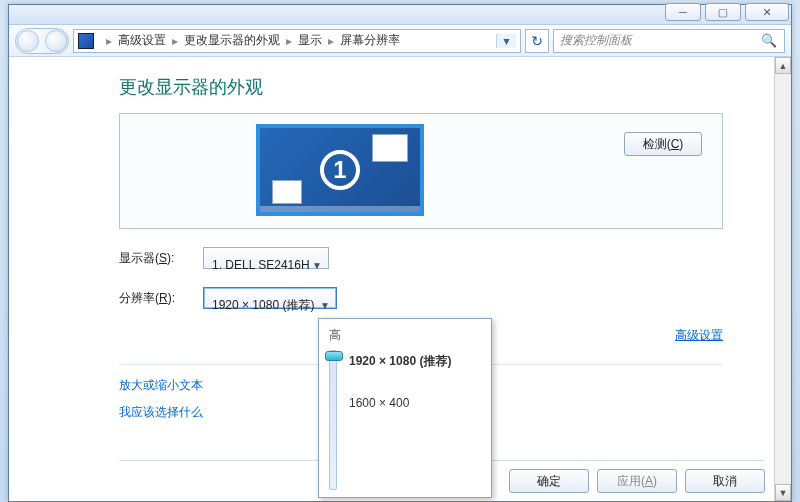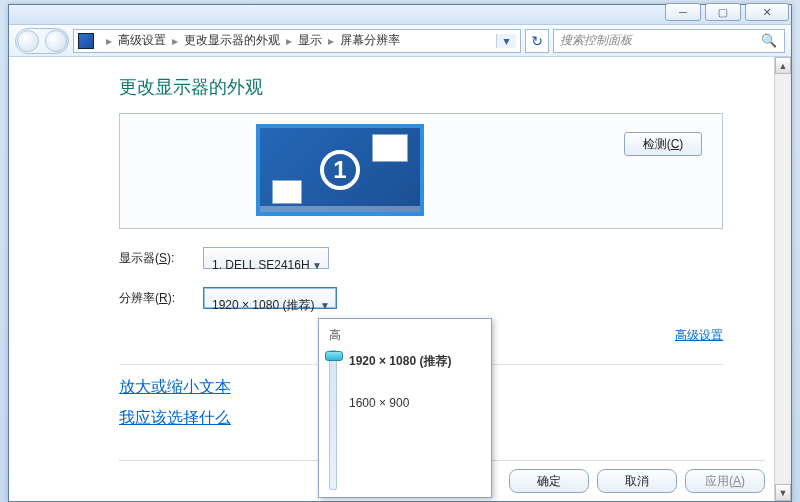--- a/index.html
+++ b/index.html
@@ -31,23 +31,23 @@
 .side-btns { position:absolute; right:20px; top:18px; display:flex; flex-direction:column; gap:29px;}
 .aero-btn { min-width:78px; height:24px; background:linear-gradient(to bottom,#fdfdfd,#e6eef8); border:1px solid #8fa7c4; border-radius:3px; font-size:12px; color:#222; padding:0 10px; display:flex; align-items:center; justify-content:center; cursor:default;}
 .form-row { display:flex; align-items:center; margin-bottom:18px; font-size:12px; color:#222;}
 .form-label { width:84px;}
 .combo { height:22px; border:1px solid #98b0cb; background:linear-gradient(to bottom,#fdfdfd,#eef4fb); display:flex; align-items:center; padding:14px 6px 0 8px; font-size:12px; cursor:default;}
 .combo .arrow { margin-left:auto; font-size:10px; color:#456;}
 .combo.display { width:126px;}
 .combo.res { width:134px;}
 .divider { border-top:1px solid #e0e6ee; margin:20px 0 12px 0; width:604px;}
 .adv-link { display:block; text-align:right; color:#0066cc; font-size:12px; width:604px; margin-top:6px;text-decoration:underline;}
-.link-list a{ display:block; color:#0066cc; font-size:16px; margin-bottom:10px;text-decoration:underline;}
+.link-list a{ display:block; color:#0066cc; font-size:12px; margin-bottom:10px;}
 .footer-btns { position:absolute; bottom:8px; right:26px; display:flex; gap:8px;}
-.footer-btns .aero-btn { min-width:80px;border-radius:8px;}
+.footer-btns .aero-btn { min-width:80px;}
 .footer-divider { position:absolute; bottom:40px; left:110px; right:26px; border-top:1px solid #d8dee6;}
 .popup { position:absolute; left:318px; top:318px; width:174px; height:180px; border:1px solid #8aa4c2; background:#fff; box-shadow:2px 2px 6px rgba(0,0,0,0.25); font-size:12px; padding:8px 8px 0 10px;}
 .popup .lbl { color:#666;}
 .popup .slider-wrap { display:flex; gap:12px; margin-top:6px;}
 .popup .track { width:8px; height:140px; background:linear-gradient(to bottom,#d6e5f5,#e9f1fb); border:1px solid #b0c7de; border-radius:2px; position:relative;}
 .popup .thumb { position:absolute; left:-5px; top:0px; width:18px; height:10px; background:linear-gradient(to bottom,#8fe2f2,#2fb5d4); border:1px solid #1d8aa6; border-radius:3px;}
 .popup .opts { flex:1; padding-top:0px;}
 .popup .opt { padding:3px 0; color:#333;}
 .popup .opt.sel { font-weight:bold;}
 .scrollbar { position:absolute; top:52px; right:0; bottom:0; width:17px; background:#f0f0f0; border-left:1px solid #d0d0d0;}
@@ -130,37 +130,37 @@
       <div class="divider"></div>
 
       <div class="link-list">
         <a>放大或缩小文本</a>
         <a>我应该选择什么</a>
       </div>
 
       <div class="footer-divider"></div>
       <div class="footer-btns">
         <div class="aero-btn">确定</div>
+        <div class="aero-btn" style="color:#888;">应用(<u>A</u>)</div>
         <div class="aero-btn">取消</div>
-        <div class="aero-btn" style="color:#888;">应用(<u>A</u>)</div>
       </div>
     </div>
   </div>
 
   <div class="scrollbar">
     <div class="sarrow">▲</div>
     <div class="sarrow down">▼</div>
   </div>
 </div>
 
 <div class="popup">
   <span class="lbl">高</span>
   <div class="slider-wrap">
     <div class="track">
       <div class="thumb"></div>
     </div>
     <div class="opts">
       <div class="opt sel">1920 × 1080 (推荐)</div>
       <div style="height:20px"></div>
-      <div class="opt">1600 × 900</div>
+      <div class="opt">1600 × 400</div>
     </div>
   </div>
 </div>
 
 </body></html>

